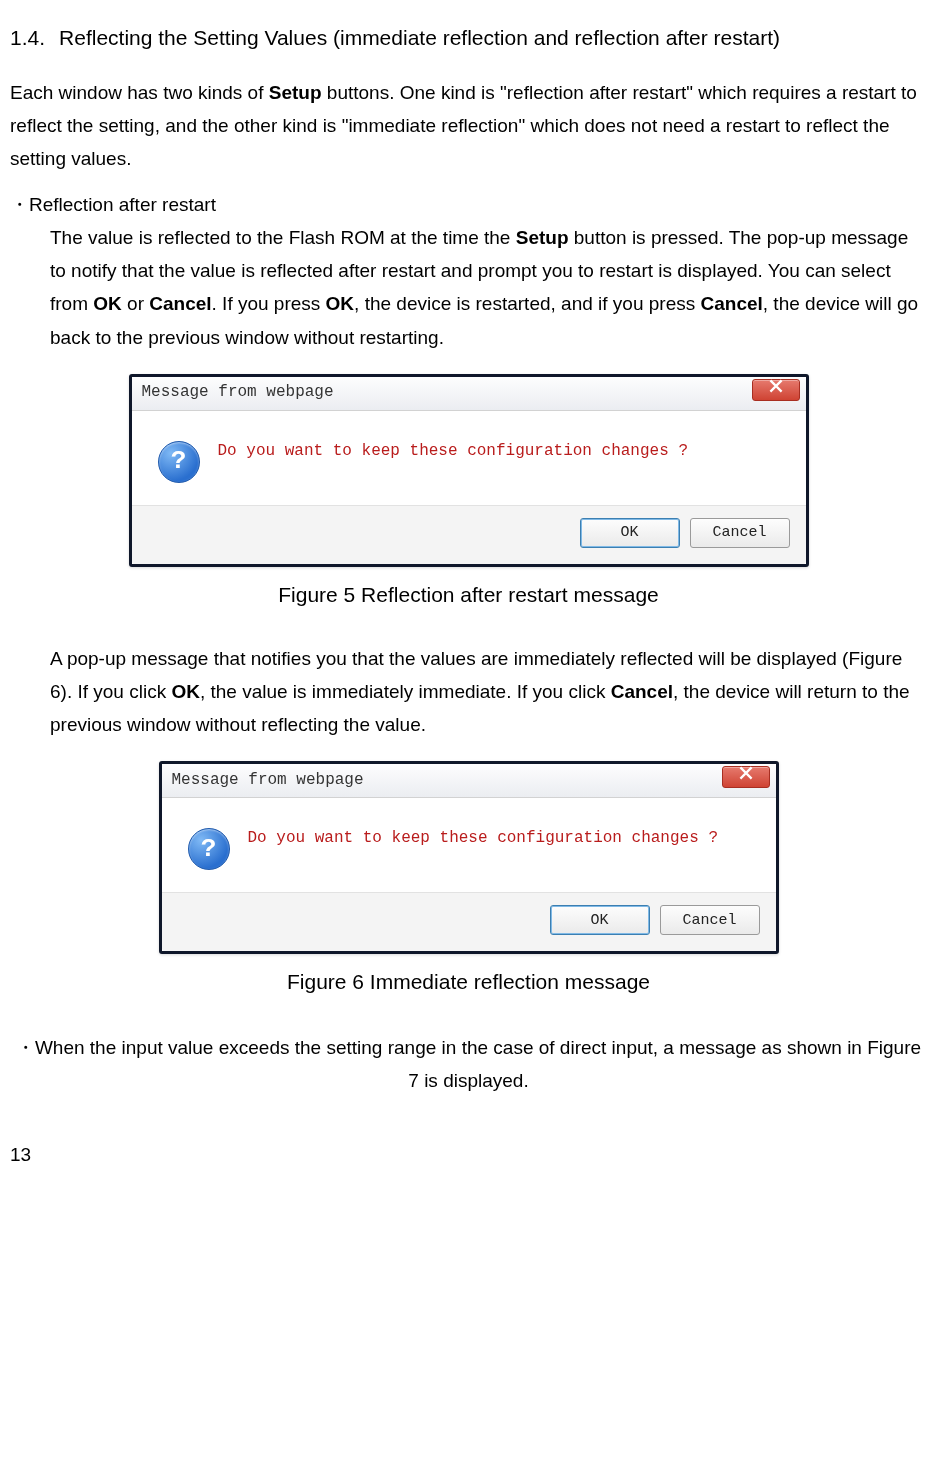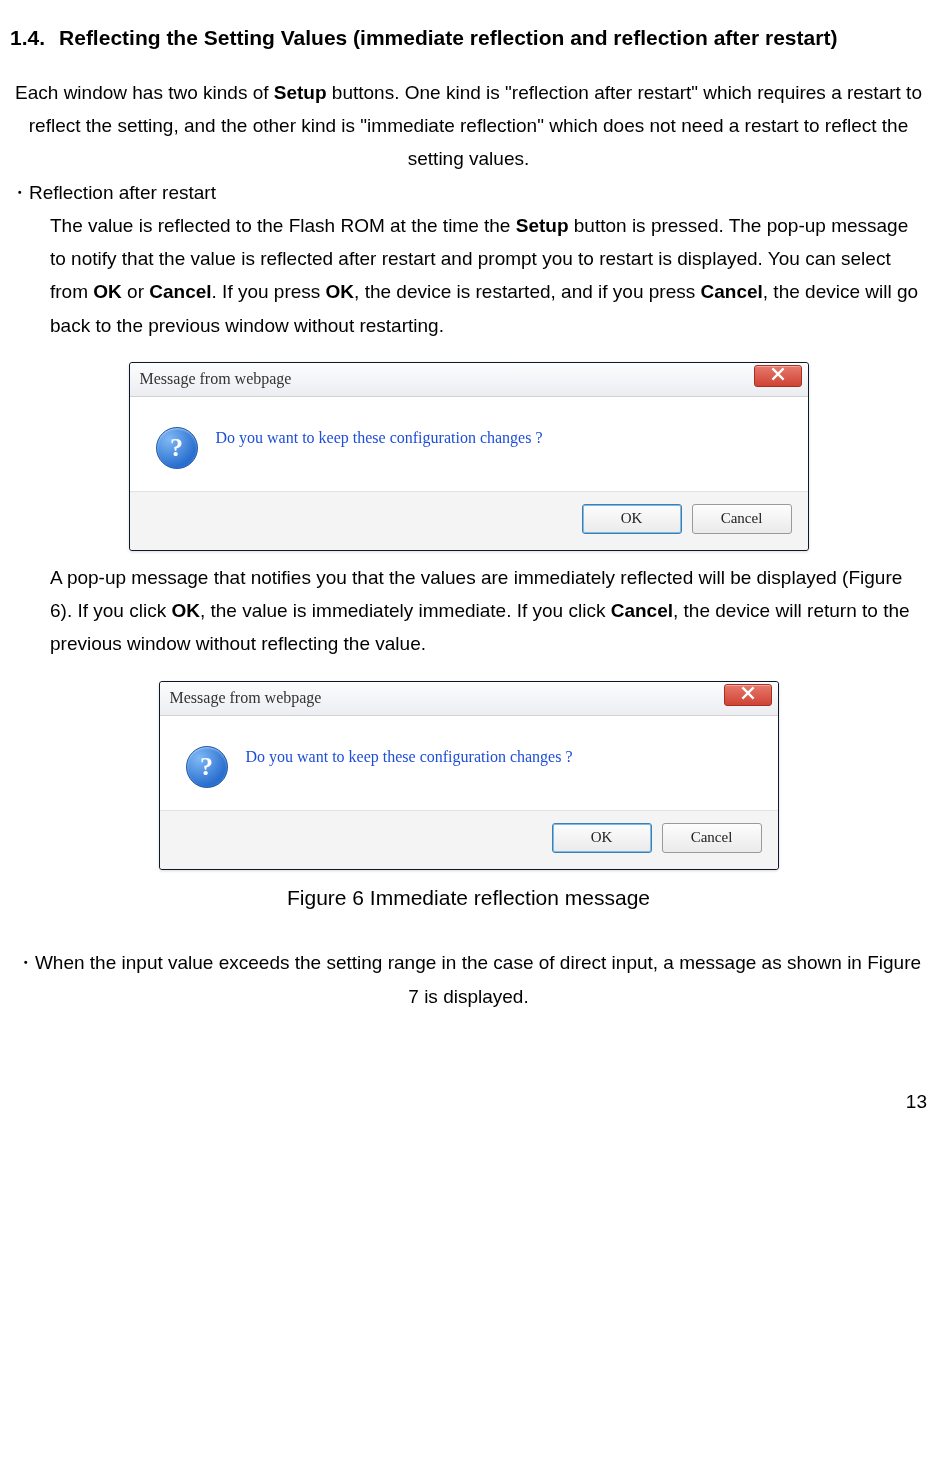--- a/index.html
+++ b/index.html
@@ -6,37 +6,37 @@
     body {
       font-family: Arial, Helvetica, sans-serif;
       margin: 0;
       padding: 20px 10px;
       color: #000;
       font-size: 19px;
       line-height: 1.75;
       background: #fff;
     }
     .page { width: 917px; margin: 0 auto; }
-    .heading-row { display: flex; gap: 14px; font-weight: bold; font-size: 21px; margin-bottom: 2px; }
+    .heading-row { display: flex; gap: 14px; font-weight: normal; font-size: 21px; margin-bottom: 2px; }
     .hnum { white-space: nowrap; }
     .htitle { }
-    .body-text { margin-bottom: 0; text-align: center; }
+    .body-text { margin-bottom: 12px; }
     .sub-block { padding-left: 40px; margin-bottom: 10px; }
     .bold { font-weight: bold; }
 
     
     .figure-wrap { text-align: center; margin: 20px 0 10px; }
     .dialog {
       display: inline-block;
       text-align: left;
       width: 680px;
-      border: 1px solid #0f172a;
+      border: 3px solid #0f172a;
       border-radius: 3px;
       background: #fff;
-      font-family: Liberation Serif, serif;
+      font-family: Liberation Mono, monospace;
       font-size: 16px;
       line-height: 1.35;
       box-shadow: 0 1px 3px rgba(0,0,0,0.15);
     }
     .dlg-titlebar {
       position: relative;
       height: 34px;
       background: linear-gradient(#fdfdfe, #ebedf1);
       border-bottom: 1px solid #d2d2d2;
       border-top-left-radius: 3px;
@@ -70,21 +70,21 @@
     .dlg-icon { flex: 0 0 auto; }
     .qmark {
       width: 42px; height: 42px;
       border-radius: 50%;
       background: radial-gradient(circle at 30% 28%, #7fb9f5, #2a6fcf 70%);
       border: 1px solid #1f5aad;
       display: flex; align-items: center; justify-content: center;
       color: #fff; font-weight: bold; font-size: 26px;
       box-shadow: inset 0 1px 2px rgba(255,255,255,0.5);
     }
-    .dlg-text { flex: 1; color: #1d4ed8; }
+    .dlg-text { flex: 1; color: #b91c1c; }
     .dlg-footer {
       padding: 12px 16px 16px;
       display: flex;
       justify-content: flex-end;
       gap: 10px;
       background: #f4f4f4;
       border-top: 1px solid #e2e2e2;
       border-bottom-left-radius: 3px;
       border-bottom-right-radius: 3px;
     }
@@ -102,21 +102,21 @@
     }
     .btn.primary {
       border-color: #3c7fb1;
       box-shadow: 0 0 0 1px #7fb9e6 inset;
     }
     .caption {
       text-align: center;
       font-size: 21px;
       margin: 10px 0 28px;
     }
-    .pagenum { text-align: right; margin-top: 72px; font-size: 19px; }
+    .pagenum { text-align: left; margin-top: 40px; font-size: 19px; }
     .note { margin-top: 30px; text-align: center; }
   </style>
 </head>
 <body>
 
 <div class="page">
   <div class="heading-row">
     <div class="hnum">1.4.</div>
     <div class="htitle">Reflecting the Setting Values (immediate reflection and reflection after restart)</div>
   </div>
@@ -149,20 +149,21 @@
         <div class="dlg-text">
           <div>Do you want to keep these configuration changes ?</div>
         </div>
       </div>
       <div class="dlg-footer">
         <button class="btn primary">OK</button>
         <button class="btn">Cancel</button>
       </div>
     </div>
   </div>
+  <div class="caption">Figure 5 Reflection after restart message</div>
 
   <div class="sub-block">
     <span>A pop-up message that notifies you that the values are immediately reflected will be displayed (Figure 6). If you click </span><span class="bold">OK</span><span>, the value is immediately immediate. If you click </span><span class="bold">Cancel</span><span>, the device will return to the previous window without reflecting the value.</span>
   </div>
 
   <div class="figure-wrap">
     <div class="dialog" style="width:620px;">
       <div class="dlg-titlebar">
         <span class="dlg-title">Message from webpage</span>
         <div class="dlg-close">

